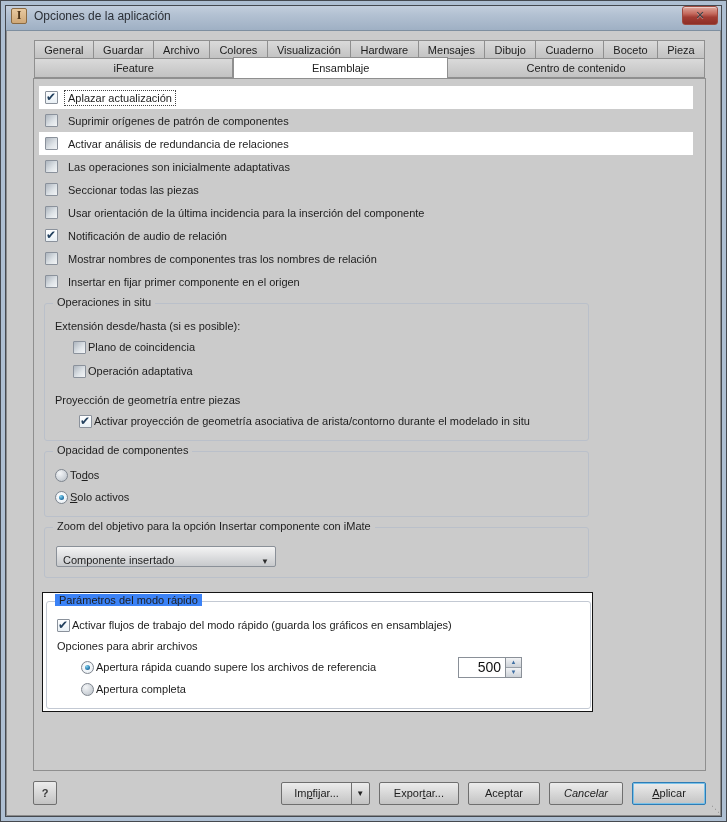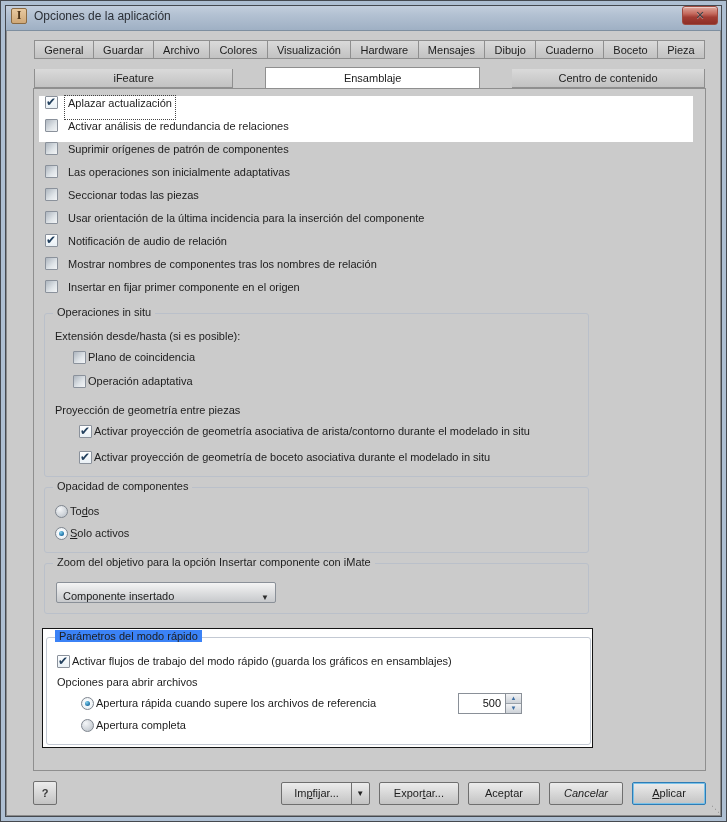--- a/index.html
+++ b/index.html
@@ -20,27 +20,27 @@
             box-shadow:inset 0 1px 0 rgba(255,255,255,.45);text-shadow:0 1px 0 rgba(255,255,255,.35);cursor:default;}
   
   .client{flex:1 1 auto;margin:0 5px 5px 5px;background:#cbcbcb;display:flex;flex-direction:column;
           border:1px solid #8c8c8c;border-top:none;padding:9px 0 0 12px;font-size:11px;color:#1d1d1d;}
   
   .tabs{display:flex;padding:0 15px;flex:none;}
   .tab{flex:1 1 auto;height:19px;border:1px solid #8f8f8f;border-left-width:0;
        background:linear-gradient(#dadada,#c2c2c2);display:flex;align-items:center;justify-content:center;
        white-space:nowrap;padding:0 6px;cursor:default;}
   .tabs .tab:first-child{border-left-width:1px;}
-  .tabs2{margin-top:10px;gap:32px;}
+  .tabs2{margin-top:0;}
   .tabs2 .tab{border-top-width:0;}
   .tab.active{background:#fff;border:1px solid #8f8f8f;border-bottom:none;height:21px;margin-top:-2px;z-index:3;position:relative;}
   
   .panel{flex:1 1 auto;margin:0 14px;border:1px solid #8f8f8f;border-top:1px solid #8f8f8f;background:#cbcbcb;
          padding:7px 0 0 5px;overflow:hidden;position:relative;z-index:1;}
-  .optrow{height:23px;display:flex;gap:7px;padding-left:6px;margin-right:12px;}
+  .optrow{height:23px;display:flex;align-items:center;gap:7px;padding-left:6px;margin-right:12px;}
   .optrow.white-row{background:#fff;}
   .optrow .lbl{padding:1px 3px;}
   .optrow .lbl.focused{outline:1px dotted #444;}
   
   .cb{width:13px;height:13px;flex:none;border:1px solid #8a919b;border-radius:1px;
       background:linear-gradient(135deg,#aeb6bf,#dfe4e8 60%,#f2f4f6);position:relative;}
   .cb.checked{background:linear-gradient(#fdfeff,#e9f0f5);}
   .cb.checked::after{content:"✔";position:absolute;left:0px;top:-2px;font-size:12px;color:#22405e;}
   
   .rb{width:13px;height:13px;flex:none;border-radius:50%;border:1px solid #7f8archive;border:1px solid #7f868f;
@@ -61,21 +61,21 @@
             background:linear-gradient(#f4f4f4,#c7c9cc);display:flex;align-items:flex-end;padding-left:6px;cursor:default;}
   .dropdown .dtext{flex:1 1 auto;}
   .dropdown .darrow{flex:none;width:20px;font-size:8px;color:#2c2c2c;text-align:center;}
   
   .hlbox{border:1px solid #141414;background:#fff;margin:14px 13px 0 3px;width:551px;padding:2px;}
   .hlbox .group{margin:6px 0 0 1px;width:545px;border-color:#c3c9d3;}
   .hlbox .gtitle{background:#3b82f6;}
   
   .spinner{margin-left:auto;margin-right:60px;display:flex;height:21px;}
   .spinner input{width:47px;height:21px;border:1px solid #8a9098;border-right:none;text-align:right;
-                 font-size:11px;padding:0 4px;background:#fff;color:#111;}
+                 font-size:14px;padding:0 4px;background:#fff;color:#111;}
   .spincol{width:17px;display:flex;flex-direction:column;border:1px solid #8a9098;}
   .spinbtn{flex:1;font-size:6px;line-height:8px;color:#3f6fa3;text-align:center;
            background:linear-gradient(#f2f3f5,#cdd2d8);cursor:default;}
   .spinbtn + .spinbtn{border-top:1px solid #9aa1a9;}
   
   .footer{flex:none;height:44px;display:flex;align-items:center;padding:0 14px;gap:9px;}
   .btn{height:23px;border:1px solid #6f6f6f;border-radius:2px;background:linear-gradient(#ececec,#c3c3c3);
        display:flex;align-items:center;justify-content:center;padding:0 14px;cursor:default;white-space:nowrap;}
   .helpbtn{width:24px;height:24px;padding:0;font-weight:bold;color:#3a3a3a;margin-right:auto;}
   .splitbtn{display:flex;padding:0;}
@@ -118,27 +118,27 @@
       <div class="tab active" style="flex:0 0 32%;">Ensamblaje</div>
       <div class="tab" style="flex:1 1 auto;">Centro de contenido</div>
     </div>
 
     <div class="panel">
 
       <div class="optrow white-row">
         <span class="cb checked"></span>
         <span class="lbl focused">Aplazar actualización</span>
       </div>
+      <div class="optrow">
+        <span class="cb"></span>
+        <span class="lbl">Suprimir orígenes de patrón de componentes</span>
+      </div>
       <div class="optrow white-row">
         <span class="cb"></span>
         <span class="lbl">Activar análisis de redundancia de relaciones</span>
-      </div>
-      <div class="optrow">
-        <span class="cb"></span>
-        <span class="lbl">Suprimir orígenes de patrón de componentes</span>
       </div>
       <div class="optrow">
         <span class="cb"></span>
         <span class="lbl">Las operaciones son inicialmente adaptativas</span>
       </div>
       <div class="optrow">
         <span class="cb"></span>
         <span class="lbl">Seccionar todas las piezas</span>
       </div>
       <div class="optrow">
@@ -166,24 +166,20 @@
           <span>Plano de coincidencia</span>
         </div>
         <div class="grow indent1" style="margin-top:2px;">
           <span class="cb"></span>
           <span>Operación adaptativa</span>
         </div>
         <div class="glabel" style="margin-top:8px;">Proyección de geometría entre piezas</div>
         <div class="grow indent2">
           <span class="cb checked"></span>
           <span>Activar proyección de geometría asociativa de arista/contorno durante el modelado in situ</span>
-        </div>
-        <div class="grow indent2" style="margin-top:4px;">
-          <span class="cb checked"></span>
-          <span>Activar proyección de geometría de boceto asociativa durante el modelado in situ</span>
         </div>
       </div>
 
       <div class="group">
         <span class="gtitle">Opacidad de componentes</span>
         <div class="grow">
           <span class="rb"></span>
           <span><span>To</span><span class="mn">d</span><span>os</span></span>
         </div>
         <div class="grow">

